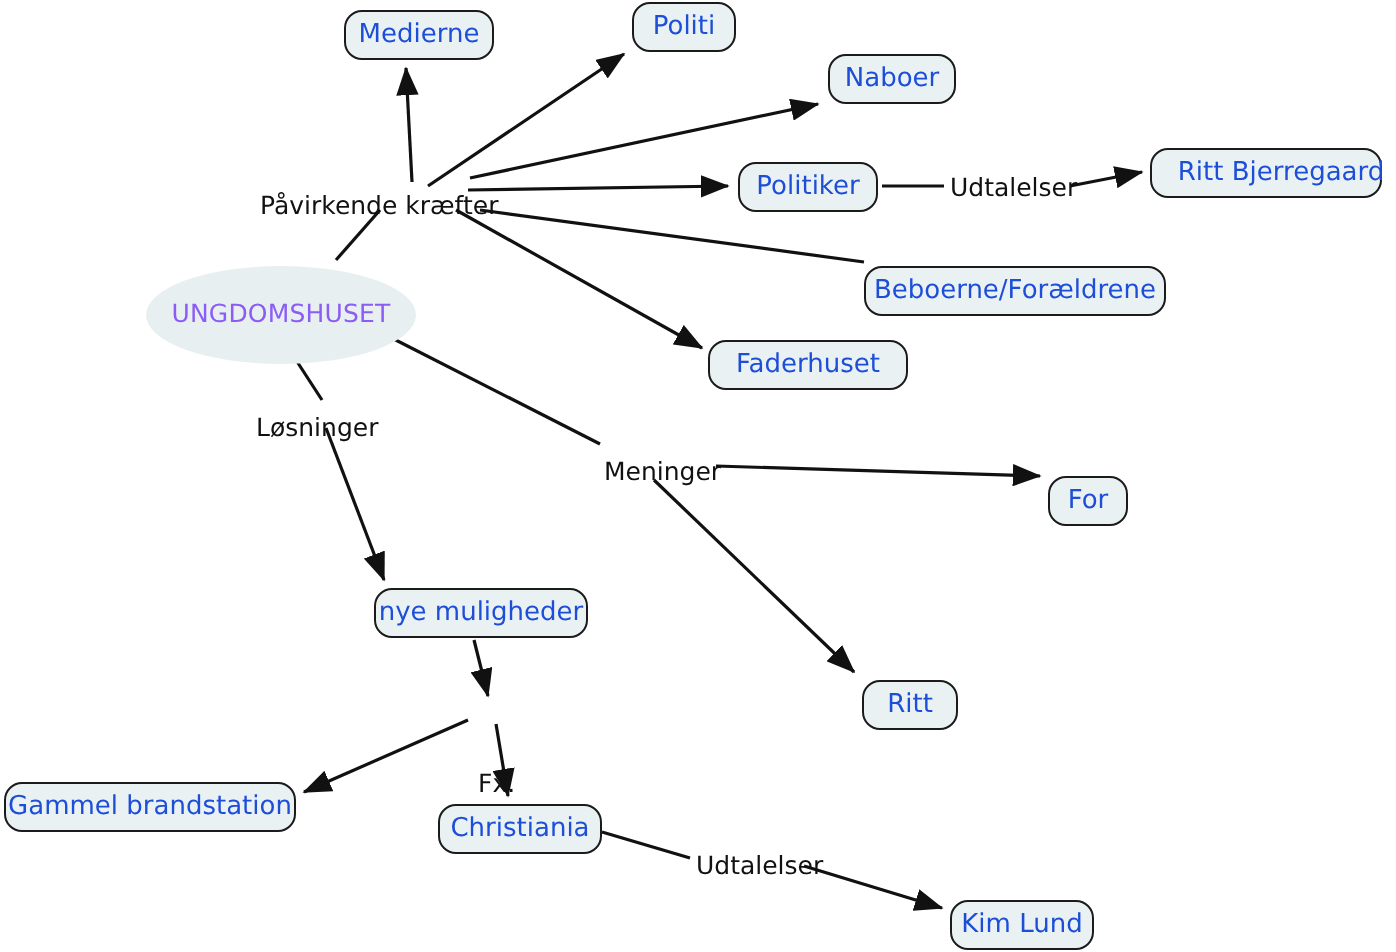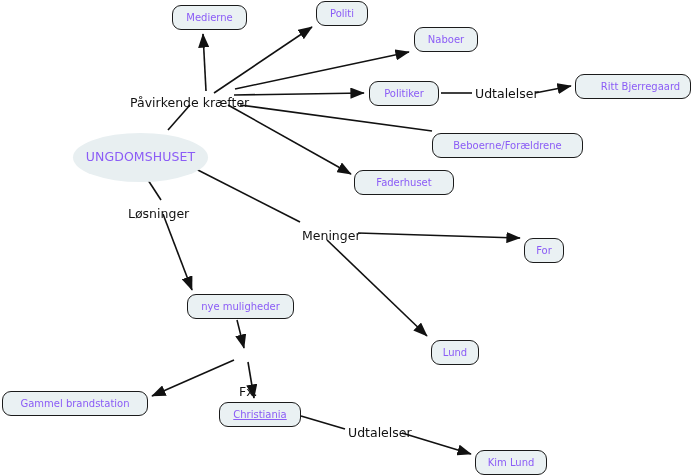--- a/index.html
+++ b/index.html
@@ -22,22 +22,22 @@
     width: 698px;
     height: 476px;
   }
   .node {
     position: absolute;
     box-sizing: border-box;
     display: flex;
     align-items: center;
     justify-content: center;
     white-space: nowrap;
-    color: #8b5cf6;
-    font-size: 10px;
+    color: #1d4ed8;
+    font-size: 13px;
     line-height: 1;
   }
   .node-box {
     background: #eaf1f3;
     border: 1.4px solid #1b1b1b;
     border-radius: 9px;
     padding: 0 9px;
     height: 25px;
   }
   .node-ellipse {
@@ -113,28 +113,28 @@
       </div>
       <div class="node node-box" style="left: 354px; top: 170px; width: 100px; height: 25px;">
         <span>Faderhuset</span>
       </div>
       <div class="node node-box" style="left: 187px; top: 294px; width: 107px; height: 25px;">
         <span>nye muligheder</span>
       </div>
       <div class="node node-box" style="left: 2px; top: 391px; width: 146px; height: 25px;">
         <span>Gammel brandstation</span>
       </div>
-      <div class="node node-box" style="left: 219px; top: 402px; width: 82px; height: 25px; text-decoration: underline;">
+      <div class="node node-box" style="left: 219px; top: 402px; width: 82px; height: 25px;">
         <span>Christiania</span>
       </div>
       <div class="node node-box" style="left: 524px; top: 238px; width: 40px; height: 25px;">
         <span>For</span>
       </div>
       <div class="node node-box" style="left: 431px; top: 340px; width: 48px; height: 25px;">
-        <span>Lund</span>
+        <span>Ritt</span>
       </div>
       <div class="node node-box" style="left: 475px; top: 450px; width: 72px; height: 25px;">
         <span>Kim Lund</span>
       </div>
     </div>
   <div id="edge-labels-group">
       <div class="edge-text" style="left: 130px; top: 95px;">Påvirkende kræfter</div>
       <div class="edge-text" style="left: 128px; top: 206px;">Løsninger</div>
       <div class="edge-text" style="left: 302px; top: 228px;">Meninger</div>
       <div class="edge-text" style="left: 475px; top: 86px;">Udtalelser</div>

